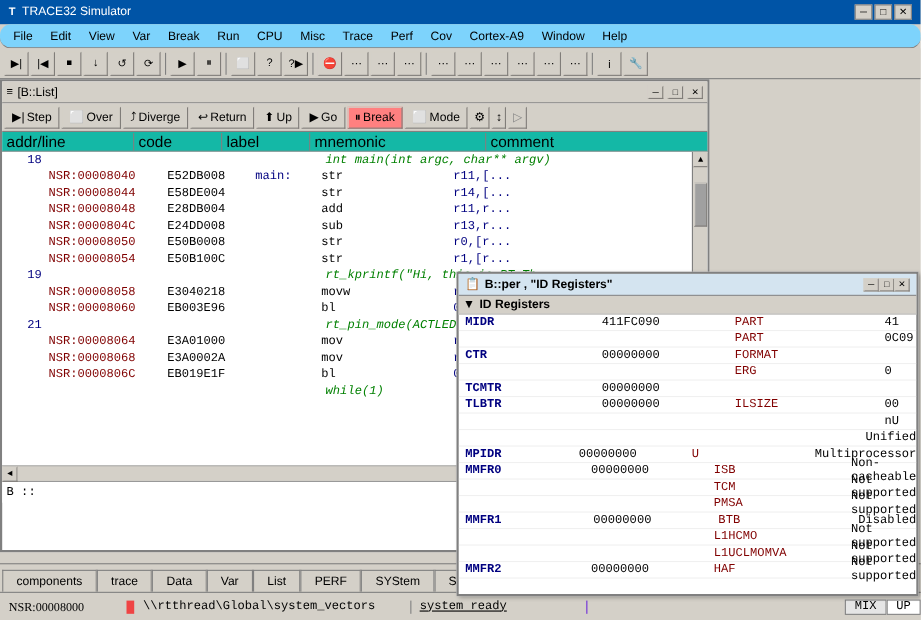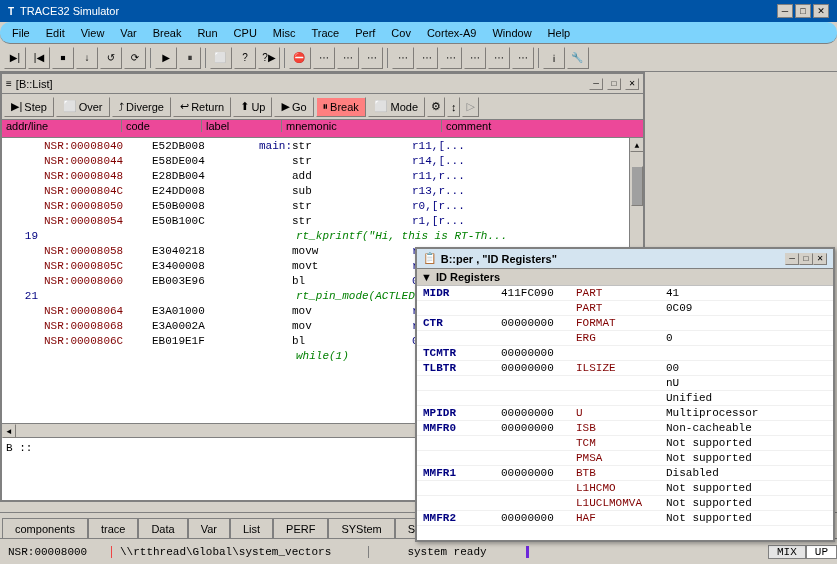--- a/index.html
+++ b/index.html
@@ -28,64 +28,64 @@
     .window-title { background: #d4d0c8; height: 20px; display: flex; align-items: center; padding: 0 4px; font-family: Arial, sans-serif; font-size: 11px; border-bottom: 1px solid #808080; gap: 4px; }
     .window-title-text { flex: 1; font-size: 11px; }
     .win-btn { background: #d4d0c8; border: 1px outset #d4d0c8; width: 14px; height: 12px; font-size: 8px; display: flex; align-items: center; justify-content: center; cursor: pointer; }
     
     
     .code-toolbar { background: #d4d0c8; height: 26px; display: flex; align-items: center; padding: 2px 2px; gap: 2px; border-bottom: 1px solid #808080; }
     .code-btn { background: #d4d0c8; border: 1px outset #d4d0c8; padding: 1px 6px; font-size: 11px; font-family: Arial, sans-serif; cursor: pointer; display: flex; align-items: center; gap: 2px; height: 20px; }
     .break-btn { background: #d4d0c8; border: 1px outset #d4d0c8; padding: 1px 6px; font-size: 11px; font-family: Arial, sans-serif; cursor: pointer; display: flex; align-items: center; gap: 2px; height: 20px; }
     
     
-    .col-headers { display: flex; background: #ec4899; border-bottom: 1px solid #808080; font-family: Arial, sans-serif; font-size: 11px; height: 18px; align-items: flex-start; }
+    .col-headers { display: flex; background: #14b8a6; border-bottom: 1px solid #808080; font-family: Arial, sans-serif; font-size: 14px; height: 18px; align-items: flex-end; }
     .col-addr { width: 120px; padding-left: 4px; border-right: 1px solid #808080; }
     .col-code { width: 80px; padding-left: 4px; border-right: 1px solid #808080; }
     .col-label { width: 80px; padding-left: 4px; border-right: 1px solid #808080; }
     .col-mnemonic { width: 160px; padding-left: 4px; border-right: 1px solid #808080; }
     .col-comment { flex: 1; padding-left: 4px; }
     
     
     .code-content { flex: 1; overflow: hidden; background: white; font-size: 11px; position: relative; }
     .code-line { display: flex; height: 15px; align-items: center; white-space: nowrap; }
     .line-num { width: 40px; text-align: right; padding-right: 4px; color: #000080; min-width: 40px; }
     .line-addr { width: 110px; color: #800000; min-width: 110px; padding-left: 2px; }
     .line-code { width: 80px; min-width: 80px; }
-    .line-label { width: 60px; min-width: 60px; color: #000080; text-align: right; }
+    .line-label { width: 60px; min-width: 60px; color: #000080; }
     .line-mnemonic { width: 120px; min-width: 120px; }
     .line-operand { color: #000080; }
     .line-src { color: #008000; font-style: italic; padding-left: 4px; }
     .scrollbar-v { position: absolute; right: 0; top: 0; width: 14px; height: 100%; background: #d4d0c8; border-left: 1px solid #808080; }
     .scrollbar-thumb { background: #a0a0a0; width: 12px; height: 40px; margin: 14px 1px; border: 1px outset #d4d0c8; }
     .scrollbar-btn { width: 14px; height: 14px; background: #d4d0c8; border: 1px outset #d4d0c8; display: flex; align-items: center; justify-content: center; font-size: 8px; }
     
     
     .b-input { background: white; border-top: 1px solid #808080; height: 20px; display: flex; align-items: center; padding: 0 4px; font-family: 'Courier New', monospace; font-size: 11px; }
     
     
     .id-window { position: absolute; left: 415px; top: 175px; width: 420px; height: 295px; background: white; border: 2px solid #808080; z-index: 2; box-shadow: 2px 2px 4px rgba(0,0,0,0.3); }
     .id-window-title { background: #d4e4f0; height: 20px; display: flex; align-items: center; padding: 0 6px; font-family: Arial, sans-serif; font-size: 11px; font-weight: bold; border-bottom: 1px solid #808080; }
     .id-section-title { background: #d4d0c8; padding: 2px 4px; font-family: Arial, sans-serif; font-size: 11px; font-weight: bold; border-bottom: 1px solid #c0c0c0; display: flex; align-items: center; gap: 4px; }
     .id-content { overflow-y: auto; height: calc(100% - 42px); }
-    .id-row { display: flex; height: 15px; align-items: center; font-size: 11px; font-family: 'Courier New', monospace; border-bottom: 1px solid #f0f0f0; }
+    .id-row { display: flex; height: 15px; align-items: center; font-size: 11px; font-family: 'Courier New', monospace; border-bottom: 1px solid #f0f0f0; gap: 46px; }
     .id-reg { width: 80px; padding-left: 6px; color: #000080; font-weight: bold; }
     .id-val { width: 75px; padding-left: 4px; }
     .id-key { width: 90px; padding-left: 4px; color: #800000; }
     .id-data { padding-left: 4px; flex: 1; }
     
     
     .bottom-tabs { background: #d4d0c8; height: 26px; display: flex; align-items: flex-end; padding: 2px 2px 0; border-top: 1px solid #808080; }
     .tab-btn { background: #d4d0c8; border: 1px solid #808080; border-bottom: none; padding: 2px 12px; font-family: Arial, sans-serif; font-size: 11px; cursor: pointer; height: 20px; display: flex; align-items: center; }
     
     
     .status-bar { background: #d4d0c8; height: 26px; display: flex; align-items: center; border-top: 1px solid #808080; font-family: 'Courier New', monospace; font-size: 11px; }
-    .status-addr { padding: 0 8px; border-right: 1px solid #ef4444; width: 112px; }
+    .status-addr { padding: 0 8px; border-right: 7px solid #ef4444; width: 122px; font-family: Liberation Serif, serif; }
     .status-path { padding: 0 8px; border-right: 1px solid #808080; flex: 1; }
-    .status-ready { padding: 0 8px; width: 160px; border-right: 3px solid #6d28d9; text-align: center; }
+    .status-ready { padding: 0 8px; width: 160px; border-right: 1px solid #6d28d9; text-align: left; text-decoration: underline; }
     .status-mix { padding: 0 8px; border: 1px solid #808080; background: #e5e5e5; }
     .status-up { padding: 0 8px; border: 1px solid #808080; background: white; }
     
     .highlight-break { background: #ff8080; }
   </style>
 </head>
 <body>
 
 <div class="title-bar">
   <div class="title-bar-left">
@@ -200,20 +200,27 @@
       <div class="col-addr">addr/line</div>
       <div class="col-code">code</div>
       <div class="col-label">label</div>
       <div class="col-mnemonic">mnemonic</div>
       <div class="col-comment">comment</div>
       <div style="width:14px;"></div>
     </div>
 
     <div class="code-content" style="height: 285px; overflow: hidden; position: relative;">
 
+      <div class="code-line">
+        <span class="line-num">18</span>
+        <span class="line-addr"></span>
+        <span class="line-code"></span>
+        <span class="line-label"></span>
+        <span class="line-src">int main(int argc, char** argv)</span>
+      </div>
 
       <div class="code-line">
         <span class="line-num"></span>
         <span class="line-addr">NSR:00008040</span>
         <span class="line-code">E52DB008</span>
         <span class="line-label">main:</span>
         <span class="line-mnemonic">str</span>
         <span class="line-operand">r11,[...</span>
       </div>
 
@@ -272,28 +279,20 @@
 
       <div class="code-line">
         <span class="line-num"></span>
         <span class="line-addr">NSR:00008058</span>
         <span class="line-code">E3040218</span>
         <span class="line-label"></span>
         <span class="line-mnemonic">movw</span>
         <span class="line-operand">r0,#0...</span>
       </div>
 
-      <div class="code-line">
-        <span class="line-num"></span>
-        <span class="line-addr">NSR:0000805C</span>
-        <span class="line-code">E3400008</span>
-        <span class="line-label"></span>
-        <span class="line-mnemonic">movt</span>
-        <span class="line-operand">r0,#0...</span>
-      </div>
 
       <div class="code-line">
         <span class="line-num"></span>
         <span class="line-addr">NSR:00008060</span>
         <span class="line-code">EB003E96</span>
         <span class="line-label"></span>
         <span class="line-mnemonic">bl</span>
         <span class="line-operand">0x17A0...</span>
       </div>
 

